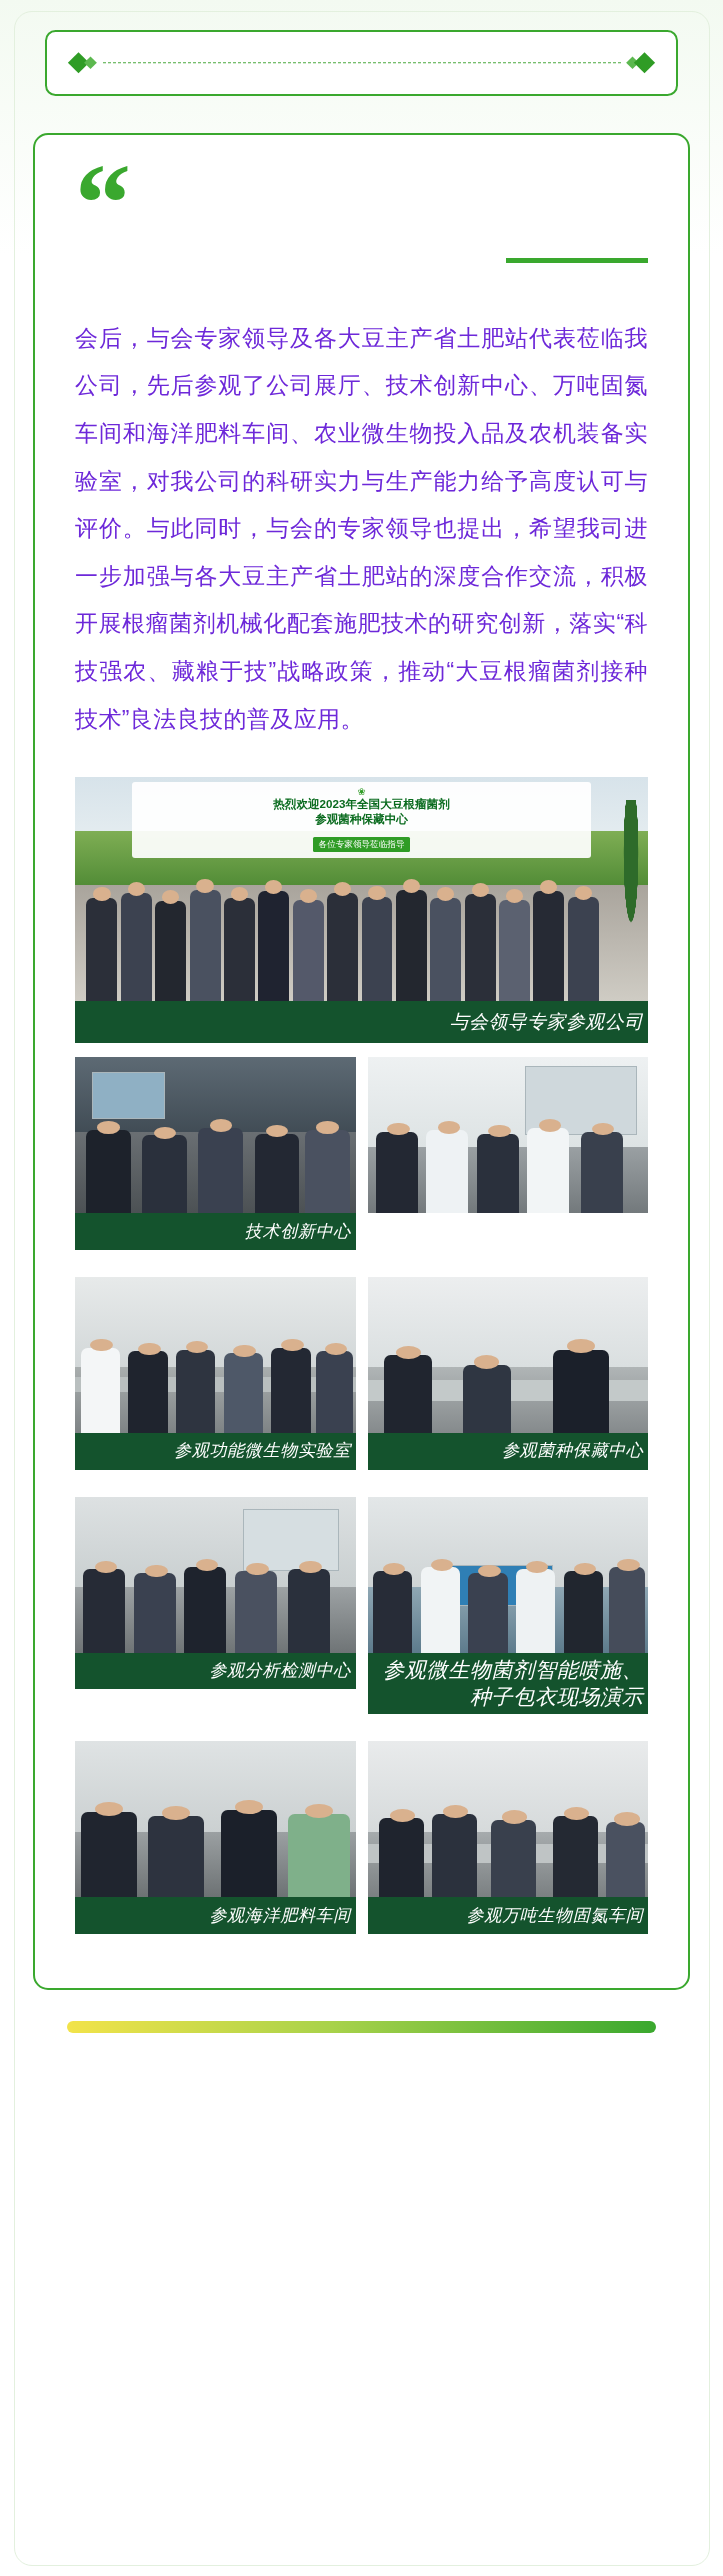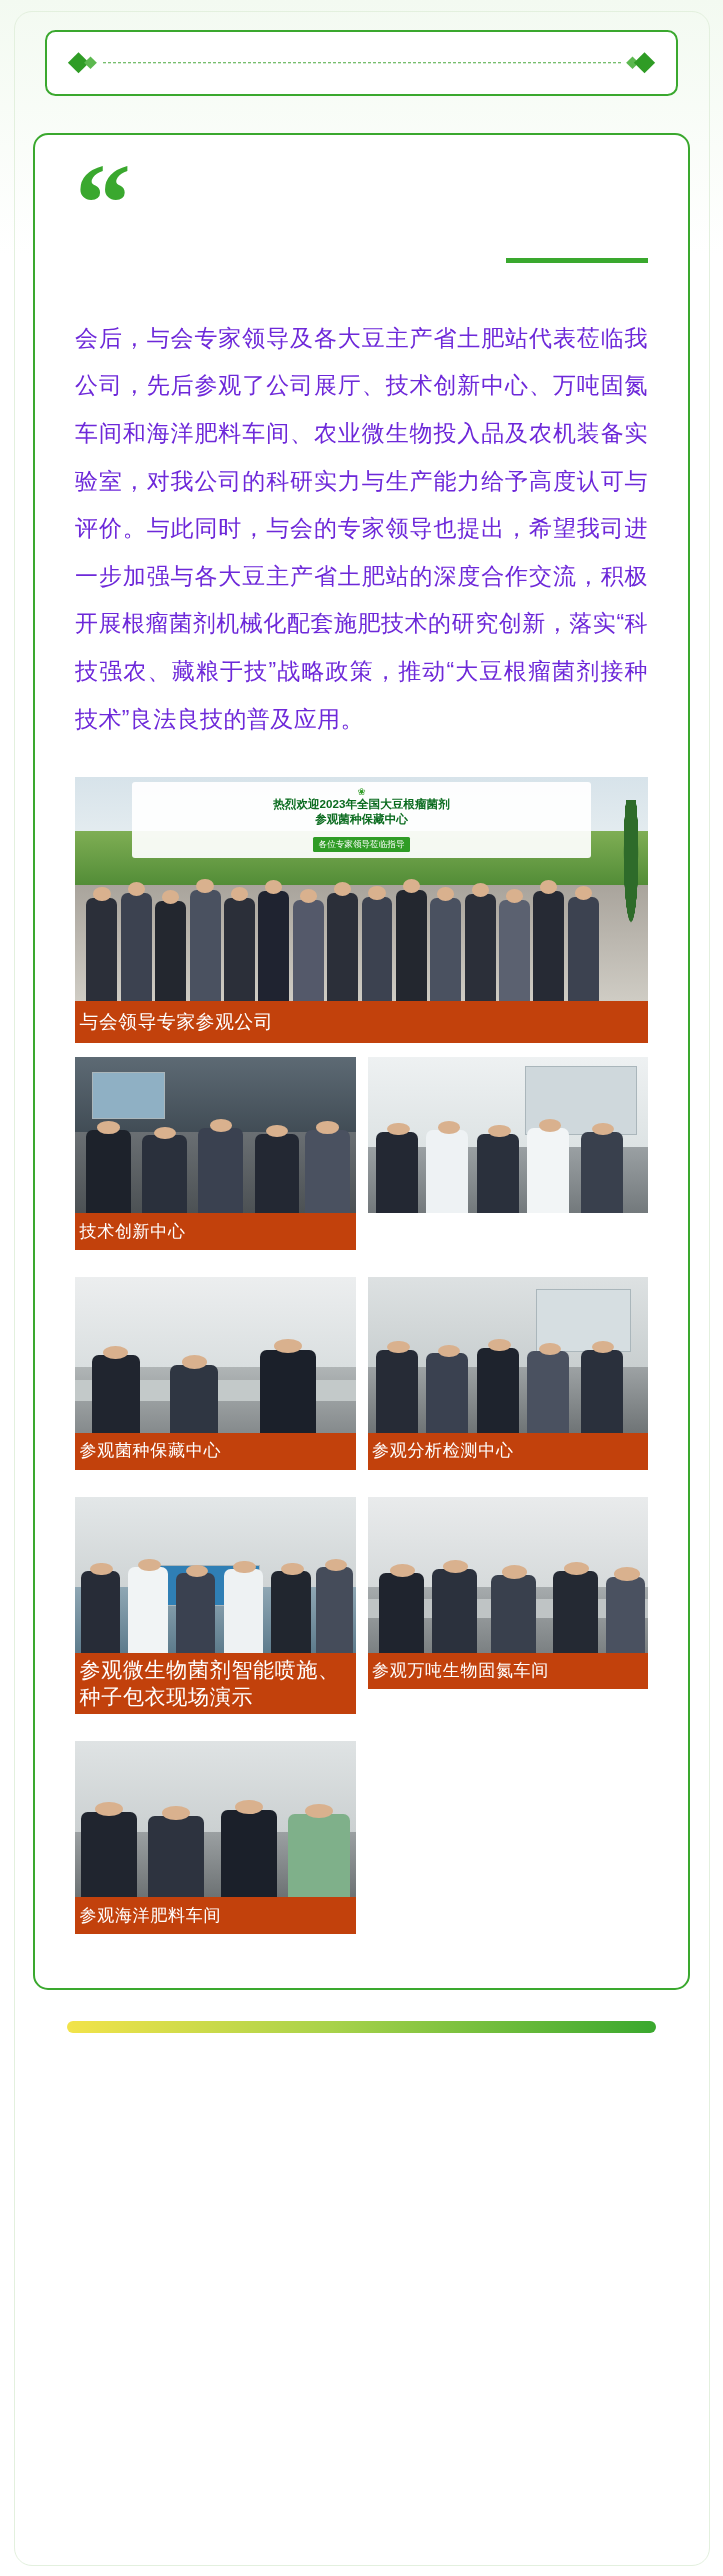--- a/index.html
+++ b/index.html
@@ -105,27 +105,28 @@
     position: relative;
     margin-bottom: 13.5px;
   }
   .photo {
     position: relative;
     width: 100%;
     overflow: hidden;
     background: #cfd6cd;
   }
   .caption {
-    background: #c2410c;
+    background: #14532d;
     color: #ffffff;
-    text-align: left;
+    text-align: right;
     font-size: 17px;
     line-height: 1.38;
     padding: 6.7px 4.5px;
     letter-spacing: 0.7px;
+    font-style: italic;
   }
   .caption.two-line { padding: 3.7px 4.5px; font-size: 21px; line-height: 1.3; }
 
   .hero .photo { height: 224px; }
   .hero .caption { font-size: 18.7px; padding: 8.2px 4.5px; }
 
   .grid {
     display: grid;
     grid-template-columns: 1fr 1fr;
     column-gap: 12px;
@@ -291,20 +292,44 @@
                   <div class="head" style="left:43%;bottom:78%;width:8%;height:13%"></div>
                 <div class="person" style="left:57%;width:15%;height:88%;background:#f2f5f6"></div>
                   <div class="head" style="left:61%;bottom:84%;width:8%;height:13%"></div>
                 <div class="person" style="left:76%;width:15%;height:84%;background:#39404d"></div>
                   <div class="head" style="left:80%;bottom:80%;width:8%;height:13%"></div>
               </div>
             </div>
           </div>
         </div>
 
+        <div class="figure">
+          <div class="photo">
+            <div class="scene">
+              <div class="labwall" style="background:linear-gradient(180deg,#e7eaea,#d2d7d8)"></div>
+              <div class="labfloor" style="background:linear-gradient(180deg,#a9aeae,#7e8385)"></div>
+              <div class="bench" style="background:#b9bfbf"></div>
+              <div class="crowd">
+                <div class="person" style="left:2%;width:14%;height:88%;background:#f4f6f7"></div>
+                  <div class="head" style="left:5.5%;bottom:84%;width:8%;height:13%"></div>
+                <div class="person" style="left:19%;width:14%;height:84%;background:#1f242e"></div>
+                  <div class="head" style="left:22.5%;bottom:80%;width:8%;height:13%"></div>
+                <div class="person" style="left:36%;width:14%;height:86%;background:#2e3440"></div>
+                  <div class="head" style="left:39.5%;bottom:82%;width:8%;height:13%"></div>
+                <div class="person" style="left:53%;width:14%;height:82%;background:#4e5868"></div>
+                  <div class="head" style="left:56.5%;bottom:78%;width:8%;height:13%"></div>
+                <div class="person" style="left:70%;width:14%;height:88%;background:#232833"></div>
+                  <div class="head" style="left:73.5%;bottom:84%;width:8%;height:13%"></div>
+                <div class="person" style="left:86%;width:13%;height:84%;background:#3a4150"></div>
+                  <div class="head" style="left:89%;bottom:80%;width:8%;height:13%"></div>
+              </div>
+            </div>
+          </div>
+          <div class="caption">参观功能微生物实验室</div>
+        </div>
 
         <div class="figure">
           <div class="photo">
             <div class="scene">
               <div class="labwall" style="background:linear-gradient(180deg,#eceeef,#dadfe0)"></div>
               <div class="labfloor" style="background:linear-gradient(180deg,#b0b5b6,#858a8c)"></div>
               <div class="bench" style="background:#c3c9c9;bottom:20%;height:14%"></div>
               <div class="crowd">
                 <div class="person" style="left:6%;width:17%;height:80%;background:#20252f"></div>
                   <div class="head" style="left:10%;bottom:76%;width:9%;height:14%"></div>
@@ -363,60 +388,60 @@
               </div>
             </div>
           </div>
           <div class="caption two-line">参观微生物菌剂智能喷施、
 种子包衣现场演示</div>
         </div>
 
         <div class="figure">
           <div class="photo">
             <div class="scene">
+              <div class="labwall" style="background:linear-gradient(180deg,#dfe3e4,#cbd0d1)"></div>
+              <div class="labfloor" style="background:linear-gradient(180deg,#9ba0a2,#6d7274)"></div>
+              <div class="crowd">
+                <div class="person" style="left:2%;width:20%;height:88%;background:#20252f"></div>
+                  <div class="head" style="left:7%;bottom:84%;width:10%;height:15%"></div>
+                <div class="person" style="left:26%;width:20%;height:84%;background:#2d333f"></div>
+                  <div class="head" style="left:31%;bottom:80%;width:10%;height:15%"></div>
+                <div class="person" style="left:52%;width:20%;height:90%;background:#1b202a"></div>
+                  <div class="head" style="left:57%;bottom:86%;width:10%;height:15%"></div>
+                <div class="person" style="left:76%;width:22%;height:86%;background:#7fb08a"></div>
+                  <div class="head" style="left:82%;bottom:82%;width:10%;height:15%"></div>
+              </div>
+            </div>
+          </div>
+          <div class="caption">参观海洋肥料车间</div>
+        </div>
+
+        <div class="figure">
+          <div class="photo">
+            <div class="scene">
               <div class="labwall" style="background:linear-gradient(180deg,#e9ebec,#d6dadb)"></div>
               <div class="labfloor" style="background:linear-gradient(180deg,#a6abad,#7b8082)"></div>
               <div class="bench" style="background:#bfc4c5;bottom:22%;height:12%"></div>
               <div class="crowd">
                 <div class="person" style="left:4%;width:16%;height:82%;background:#1f242e"></div>
                   <div class="head" style="left:8%;bottom:78%;width:9%;height:14%"></div>
                 <div class="person" style="left:23%;width:16%;height:86%;background:#2b313d"></div>
                   <div class="head" style="left:27%;bottom:82%;width:9%;height:14%"></div>
                 <div class="person" style="left:44%;width:16%;height:80%;background:#39404d"></div>
                   <div class="head" style="left:48%;bottom:76%;width:9%;height:14%"></div>
                 <div class="person" style="left:66%;width:16%;height:84%;background:#242933"></div>
                   <div class="head" style="left:70%;bottom:80%;width:9%;height:14%"></div>
                 <div class="person" style="left:85%;width:14%;height:78%;background:#4a5160"></div>
                   <div class="head" style="left:88%;bottom:74%;width:9%;height:14%"></div>
               </div>
             </div>
           </div>
           <div class="caption">参观万吨生物固氮车间</div>
         </div>
 
-        <div class="figure">
-          <div class="photo">
-            <div class="scene">
-              <div class="labwall" style="background:linear-gradient(180deg,#dfe3e4,#cbd0d1)"></div>
-              <div class="labfloor" style="background:linear-gradient(180deg,#9ba0a2,#6d7274)"></div>
-              <div class="crowd">
-                <div class="person" style="left:2%;width:20%;height:88%;background:#20252f"></div>
-                  <div class="head" style="left:7%;bottom:84%;width:10%;height:15%"></div>
-                <div class="person" style="left:26%;width:20%;height:84%;background:#2d333f"></div>
-                  <div class="head" style="left:31%;bottom:80%;width:10%;height:15%"></div>
-                <div class="person" style="left:52%;width:20%;height:90%;background:#1b202a"></div>
-                  <div class="head" style="left:57%;bottom:86%;width:10%;height:15%"></div>
-                <div class="person" style="left:76%;width:22%;height:86%;background:#7fb08a"></div>
-                  <div class="head" style="left:82%;bottom:82%;width:10%;height:15%"></div>
-              </div>
-            </div>
-          </div>
-          <div class="caption">参观海洋肥料车间</div>
-        </div>
-
       </div>
     </div>
   </div>
 
   <div class="bottom-bar"></div>
   <div class="bottom-space"></div>
 </div>
 
 
 </body></html>

